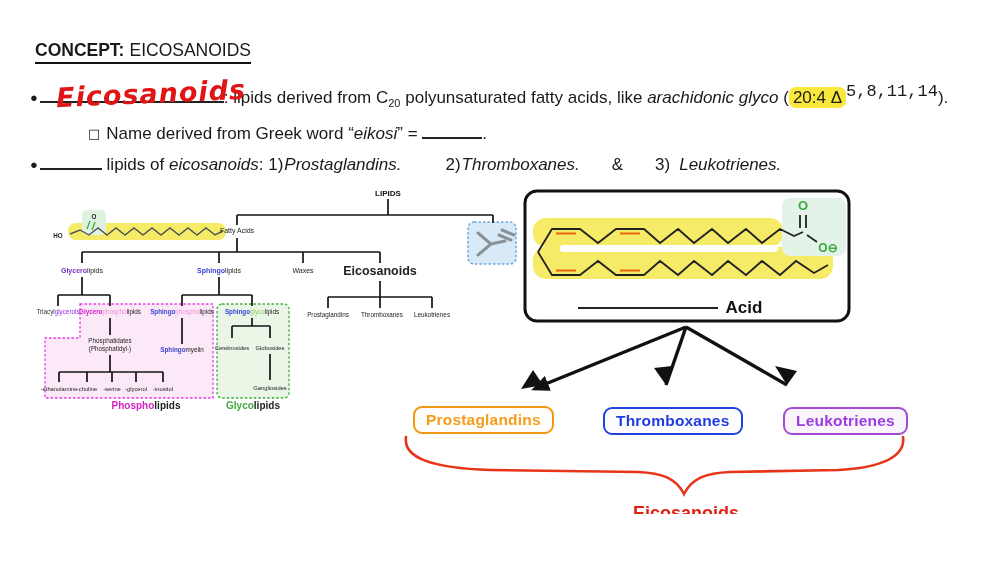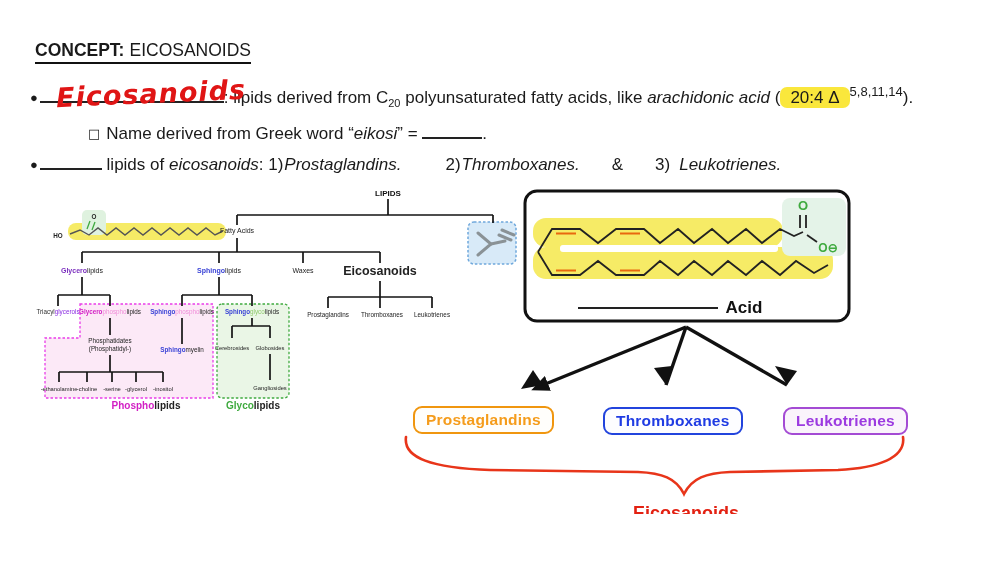--- a/index.html
+++ b/index.html
@@ -15,22 +15,22 @@
   .line{position:absolute;font-size:17px;line-height:26px;white-space:nowrap;}
   .bullet{font-size:13px;margin-right:2px;vertical-align:1px;}
   .sq{font-family:"DejaVu Sans",sans-serif;font-size:13px;color:#222;margin-right:6px;vertical-align:1px;}
   .blank{display:inline-block;border-bottom:2px solid #222;height:1em;}
   .blank-b1{width:184px;position:relative;}
   .handwritten{position:absolute;left:16px;bottom:-6px;color:#e01515;font-size:27px;
                font-family:"DejaVu Sans",sans-serif;font-style:italic;font-weight:600;
                letter-spacing:1px;transform:rotate(-2.5deg);line-height:1;}
   em{font-style:italic;}
   sub.s20{font-size:11px;margin-top:24px;}
-  sup.sdelta{font-size:13px;vertical-align:super;line-height:0;}
-  .hl{background:#fae73c;border-radius:7px;padding:1px 10px;}
+  sup.sdelta{font-size:17px;vertical-align:super;line-height:0;font-family:Liberation Mono, monospace;}
+  .hl{background:#fae73c;border-radius:7px;padding:1px 4px;}
   .gap-n2{margin-left:44px;} .gap-i2{margin-left:1px;} .gap-amp{margin-left:32px;}
   .gap-n3{margin-left:32px;} .gap-i3{margin-left:9px;text-align:right;}
 
   
   svg{position:absolute;font-family:"Liberation Sans",sans-serif;}
   .tree text{font-size:6.3px;fill:#222;text-anchor:middle;}
   .tree .t-root{font-size:8px;font-weight:bold;fill:#111;}
   .tree .t-node{font-size:7px;}
   .tree .t-l2{font-size:7px;}
   .tree .t-eico{font-size:12.5px;font-weight:bold;}
@@ -51,21 +51,21 @@
 
 <div class="page">
 
   <div class="title">
     <span class="u">
       <span class="title-bold">CONCEPT:</span><span class="title-rest">EICOSANOIDS</span>
     </span>
   </div>
 
   <div class="line" style="left:30px;top:84px;">
-    <span class="bullet">●</span><span class="blank blank-b1"><span class="handwritten">Eicosanoids</span></span><span>: lipids derived from C</span><sub class="s20">20</sub><span> polyunsaturated fatty acids, like </span><em>arachidonic acid</em><span> (</span><span class="hl">20:4 Δ</span><sup class="sdelta">5,8,11,14</sup><span>).</span>
+    <span class="bullet">●</span><span class="blank blank-b1"><span class="handwritten">Eicosanoids</span></span><span>: lipids derived from C</span><sub class="s20">20</sub><span> polyunsaturated fatty acids, like </span><em>arachidonic glyco</em><span> (</span><span class="hl">20:4 Δ</span><sup class="sdelta">5,8,11,14</sup><span>).</span>
   </div>
 
   <div class="line" style="left:88px;top:120px;">
     <span class="sq">□</span><span>Name derived from Greek word “</span><em>eikosi</em><span>” = </span><span class="blank" style="width:60px"></span><span>.</span>
   </div>
 
   <div class="line" style="left:30px;top:151px;">
     <span class="bullet">●</span><span class="blank" style="width:62px"></span><span> lipids of </span><em>eicosanoids</em><span>: 1)</span><em class="gap-i2">Prostaglandins.</em><span class="gap-n2">2)</span><em class="gap-i2">Thromboxanes.</em><span class="gap-amp">&amp;</span><span class="gap-n3">3)</span><em class="gap-i3">Leukotrienes.</em>
   </div>
 

